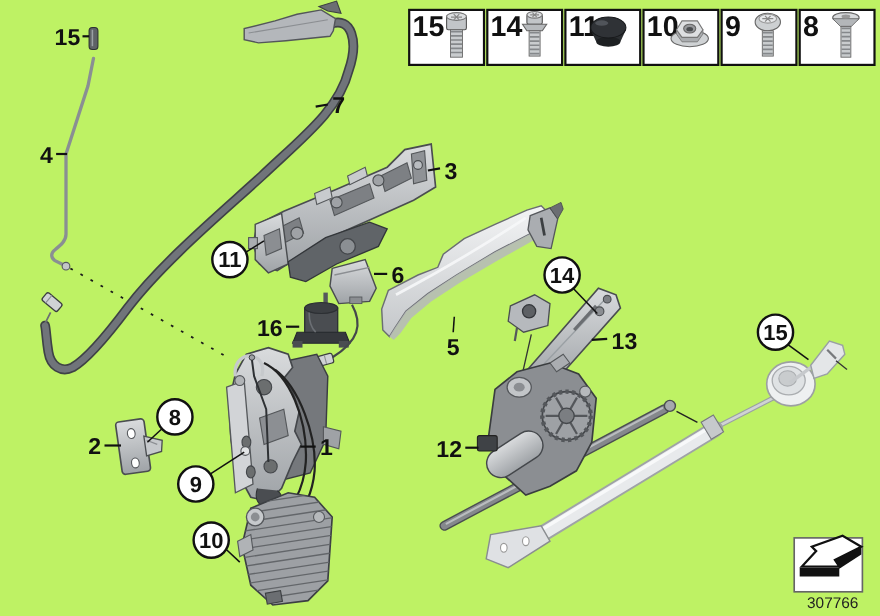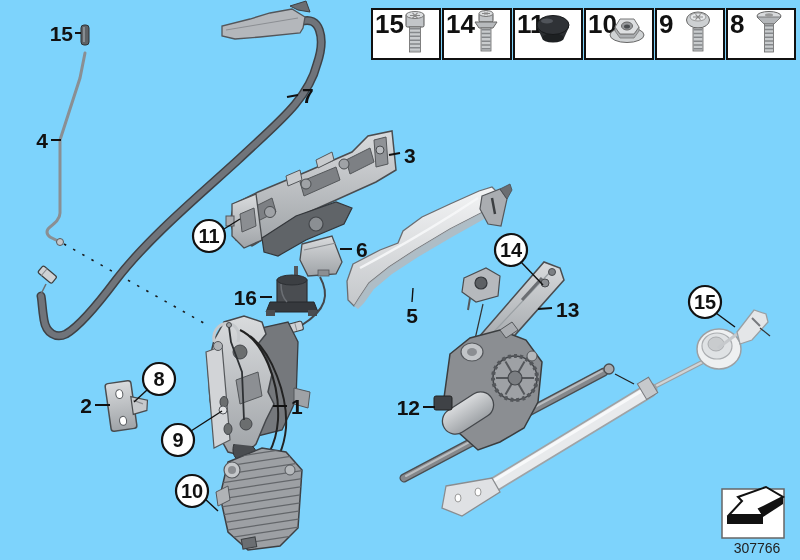--- a/index.html
+++ b/index.html
@@ -1,16 +1,16 @@
 <!DOCTYPE html>
 <html><head>
 <meta charset="utf-8">
 <style>
   html,body{margin:0;padding:0;background:#ffffff;}
-  #stage{position:relative;width:800px;height:560px;background:#7dd3fc;overflow:hidden;}
+  #stage{position:relative;width:800px;height:560px;background:#bef264;overflow:hidden;}
   svg{display:block;}
   text{font-family:"Liberation Sans",sans-serif;}
   .lbl{font-weight:bold;font-size:21px;fill:#111;}
   .lblc{font-weight:bold;font-size:20px;fill:#111;}
   .tblnum{font-weight:bold;font-size:26px;fill:#111;}
   .docnum{font-size:14px;fill:#222;}
   .cc{fill:#fff;stroke:#111;stroke-width:2.2;}
   .ld{stroke:#111;stroke-width:2;fill:none;}
   .ldt{stroke:#111;stroke-width:1.4;fill:none;}
   .cellbox{fill:#fff;stroke:#111;stroke-width:2;}

